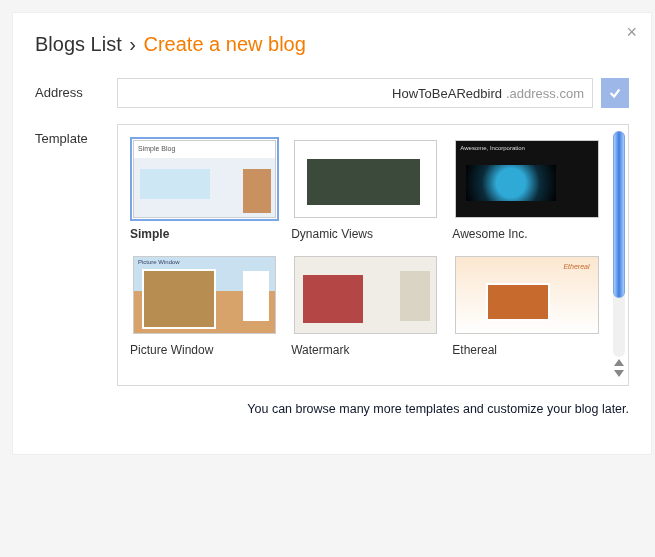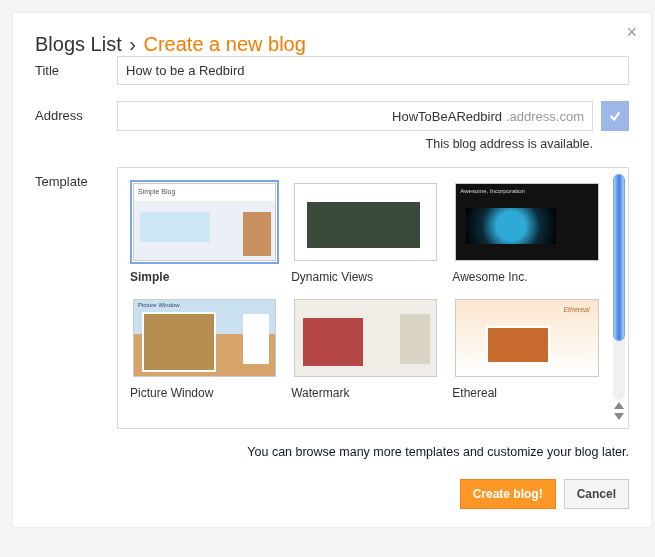--- a/index.html
+++ b/index.html
@@ -21,20 +21,21 @@
       position: absolute;
       top: 10px;
       right: 14px;
       color: #999;
       cursor: pointer;
       font-size: 18px;
       line-height: 1;
     }
     .header {
       font-size: 20px;
+      margin-bottom: 22px;
     }
     .header .step1 { color: #333; font-weight: 400; }
     .header .chev { color: #333; font-weight: 400; margin: 0 2px; }
     .header .step2 { color: #f57c00; font-weight: 400; }
     .row {
       display: flex;
       align-items: flex-start;
       margin-bottom: 16px;
     }
     .row-label {
@@ -227,40 +228,35 @@
 
 <div class="dialog">
   <div class="close-x">×</div>
 
   <div class="header">
     <span class="step1">Blogs List</span>
     <span class="chev">›</span>
     <span class="step2">Create a new blog</span>
   </div>
 
-  <div class="row">
-    <div class="row-label">Title</div>
-    <input class="title-input" type="text" value="How to be a Redbird" style="">
-  </div>
 
   <div class="row">
     <div class="row-label">Address</div>
     <div class="address-wrap">
       <div class="address-line">
         <div class="address-box">
           <input class="address-input" type="text" value="HowToBeARedbird" style="">
           <span class="address-suffix">.address.com</span>
         </div>
         <div class="check-btn">
           <svg viewBox="0 0 16 16">
               <polyline points="3,8 7,12 13,4"></polyline>
             </svg>
         </div>
       </div>
-      <div class="avail-msg">This blog address is available.</div>
     </div>
   </div>
 
   <div class="row">
     <div class="row-label">Template</div>
     <div class="template-grid-wrap">
       <div class="template-grid" id="tmpl-grid">
           <div class="tmpl">
             <div class="thumb selected">
               <div class="thumb-inner t-simple">
@@ -311,17 +307,13 @@
           <div class="sb-thumb"></div>
         </div>
         <div class="sb-arrow sb-up"></div>
         <div class="sb-arrow sb-down"></div>
       </div>
     </div>
   </div>
 
   <div class="hint">You can browse many more templates and customize your blog later.</div>
 
-  <div class="footer">
-    <button class="btn btn-primary">Create blog!</button>
-    <button class="btn">Cancel</button>
-  </div>
 </div>
 
 </body></html>

